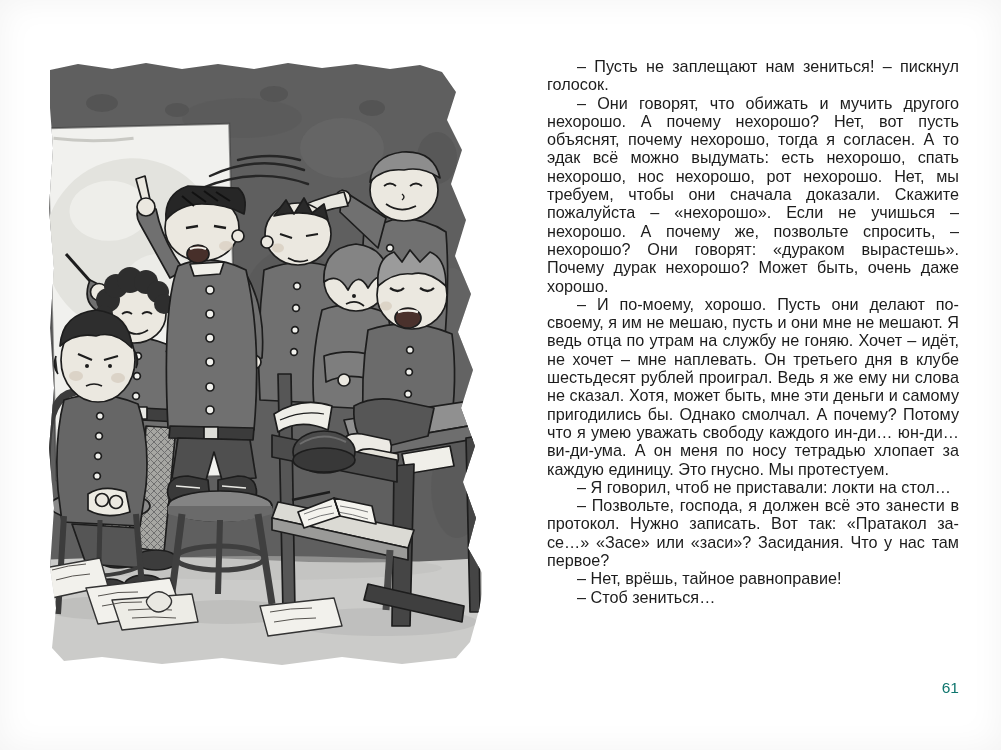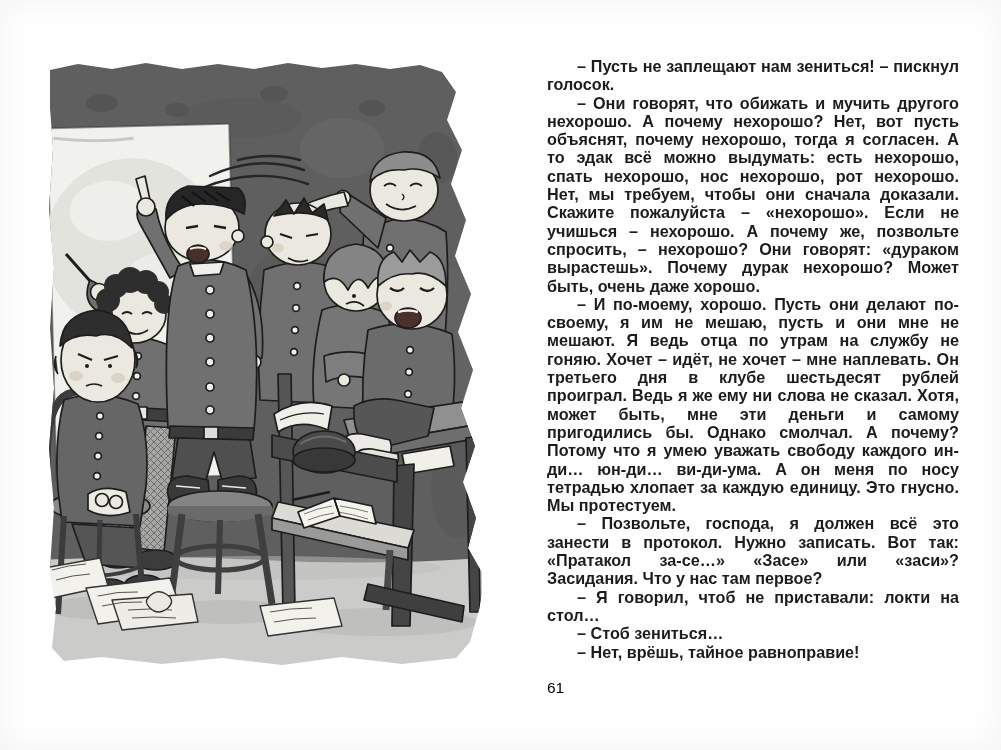--- a/index.html
+++ b/index.html
@@ -13,24 +13,24 @@
   }
   .illustration{
     position:absolute;left:42px;top:8px;width:440px;height:670px;margin:0;
   }
   .text-column{
     position:absolute;left:547px;top:57px;width:412px;
     font-size:16.2px;line-height:18.3px;text-align:justify;
     color:#1c1c1c;
     hyphens:auto;-webkit-hyphens:auto;
   }
-  .text-column p{margin:0;text-indent:30px;font-weight:bold;}
+  .text-column p{margin:0;text-indent:30px;}
   .page-number{
     position:absolute;left:547px;top:679px;width:412px;
-    text-align:left;font-size:15.5px;color:#000000;
+    text-align:right;font-size:15.5px;color:#0f766e;
   }
 </style>
 </head>
 <body>
 
 <div class="scan-edge"></div>
 
 <figure class="illustration">
 <svg width="440" height="670" viewBox="0 0 440 670" xmlns="http://www.w3.org/2000/svg">
   <defs>
@@ -292,19 +292,19 @@
     </g>
 
   </g>
 </svg>
 </figure>
 
 <main class="text-column">
   <p>– Пусть не заплещают нам зениться! – пискнул голосок.</p>
   <p>– Они говорят, что обижать и мучить другого нехорошо. А почему нехорошо? Нет, вот пусть объяснят, почему нехорошо, тогда я согласен. А то эдак всё можно выдумать: есть нехорошо, спать нехорошо, нос нехорошо, рот нехорошо. Нет, мы требуем, чтобы они сначала доказали. Скажите пожалуйста – «нехорошо». Если не учишься – нехорошо. А почему же, позвольте спросить, – нехорошо? Они говорят: «дураком вырастешь». Почему дурак нехорошо? Может быть, очень даже хорошо.</p>
   <p>– И по-моему, хорошо. Пусть они делают по-своему, я им не мешаю, пусть и они мне не мешают. Я ведь отца по утрам на службу не гоняю. Хочет – идёт, не хочет – мне наплевать. Он третьего дня в клубе шестьдесят рублей проиграл. Ведь я же ему ни слова не сказал. Хотя, может быть, мне эти деньги и самому пригодились бы. Однако смолчал. А почему? Потому что я умею уважать свободу каждого ин-ди… юн-ди… ви-ди-ума. А он меня по носу тетрадью хлопает за каждую единицу. Это гнусно. Мы протестуем.</p>
+  <p>– Я говорил, чтоб не приставали: локти на стол…</p>
   <p>– Позвольте, господа, я должен всё это занести в протокол. Нужно записать. Вот так: «Пратакол за-се…» «Засе» или «заси»? Засидания. Что у нас там первое?</p>
-  <p>– Я говорил, чтоб не приставали: локти на стол…</p>
+  <p>– Нет, врёшь, тайное равноправие!</p>
   <p>– Стоб зениться…</p>
-  <p>– Нет, врёшь, тайное равноправие!</p>
 </main>
 
 <div class="page-number">61</div>
 
 </body></html>

